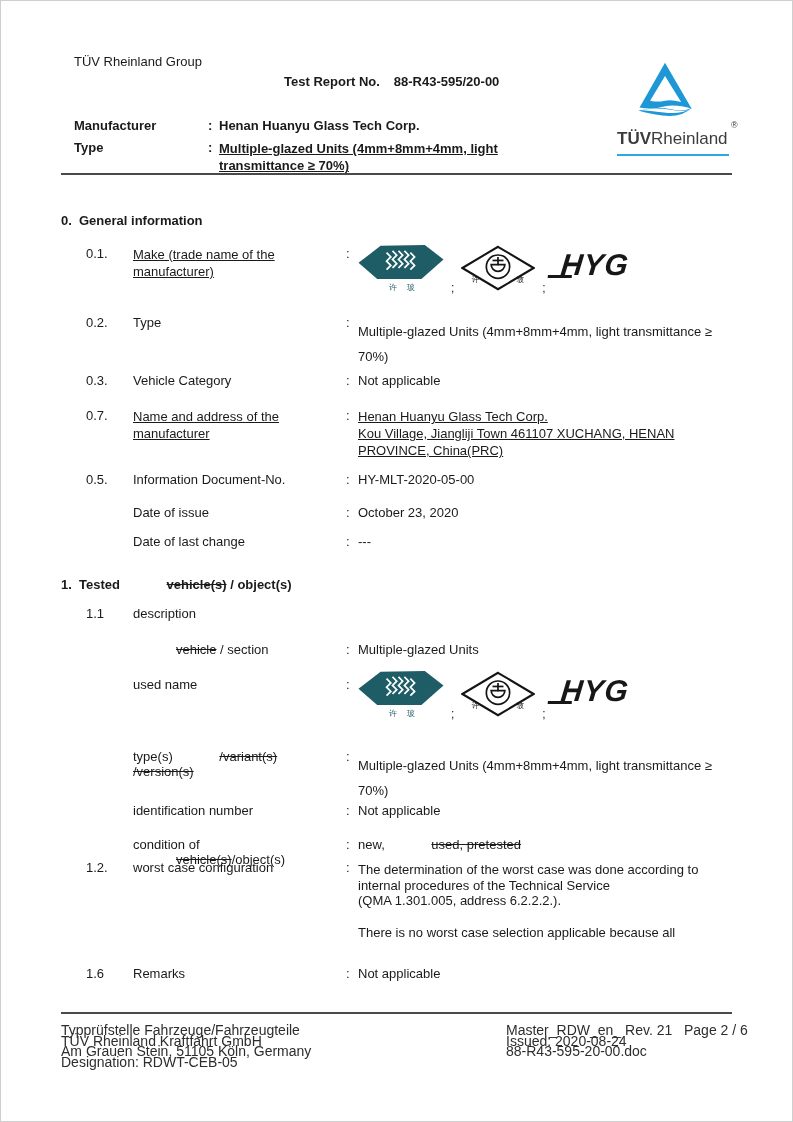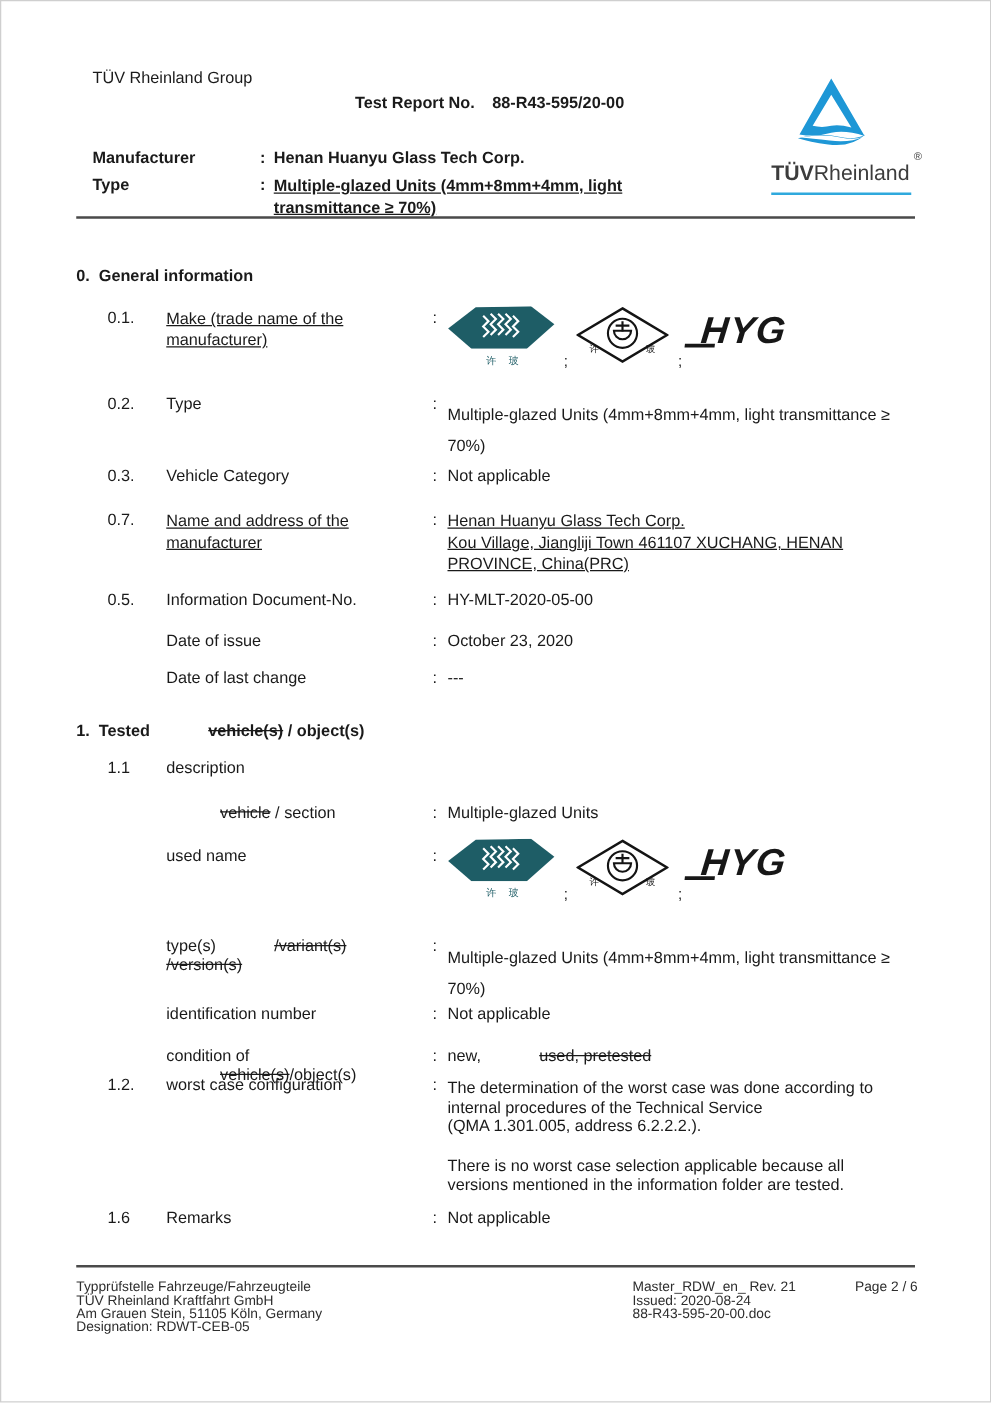--- a/index.html
+++ b/index.html
@@ -37,21 +37,21 @@
   
   .logos{position:absolute;left:357px;display:flex;align-items:flex-start;gap:6px;}
   .tm-hex{display:inline-block;text-align:center;}
   .tm-hex-cap{font-size:8px;color:#1e5d66;letter-spacing:10px;padding-left:12px;line-height:10px;white-space:nowrap;}
   .tm-sep{align-self:flex-end;font-size:12px;padding:0 1px;}
   .tm-hyg{position:relative;font-size:30px;font-weight:bold;font-style:italic;
           transform:skewX(-6deg);letter-spacing:1px;color:#171717;line-height:40px;padding-left:8px;}
   .tm-hyg::after{content:"";position:absolute;left:-4px;bottom:7px;width:24px;height:3px;background:#171717;}
   
   .footer-rule{left:60px;top:1011px;width:671px;height:2px;background:#4a4a4a;}
-  .fcol{position:absolute;top:1024px;font-size:11px;line-height:10.6px;color:#2d2d2d;}
+  .fcol{position:absolute;top:1024px;font-size:14px;line-height:10.6px;color:#2d2d2d;}
   .fc1{left:60px;} .fc2{left:295px;} .fc3{left:505px;} .fc4{left:683px;text-align:center;}
 </style>
 </head>
 <body>
 
 <div class="page">
 
   <div class="abs group-title">TÜV Rheinland Group</div>
 
   <div class="abs report-line">
@@ -256,21 +256,20 @@
   <div class="row" style="top:859px">
     <span class="num">1.2.</span>
     <span class="lbl">worst case configuration</span>
     <span class="cln">:</span>
     <div class="val" style="padding-top:2px">
       <div class="lnp">The determination of the worst case was done according to</div>
       <div class="lnp">internal procedures of the Technical Service</div>
       <div class="lnp">(QMA 1.301.005, address 6.2.2.2.).</div>
       <div class="spacer16"></div>
       <div class="lnp">There is no worst case selection applicable because all</div>
-      <div class="lnp">versions mentioned in the information folder are tested.</div>
     </div>
   </div>
 
   <div class="row" style="top:965px">
     <span class="num">1.6</span>
     <span class="lbl">Remarks</span>
     <span class="cln">:</span>
     <span class="val">Not applicable</span>
   </div>
 

